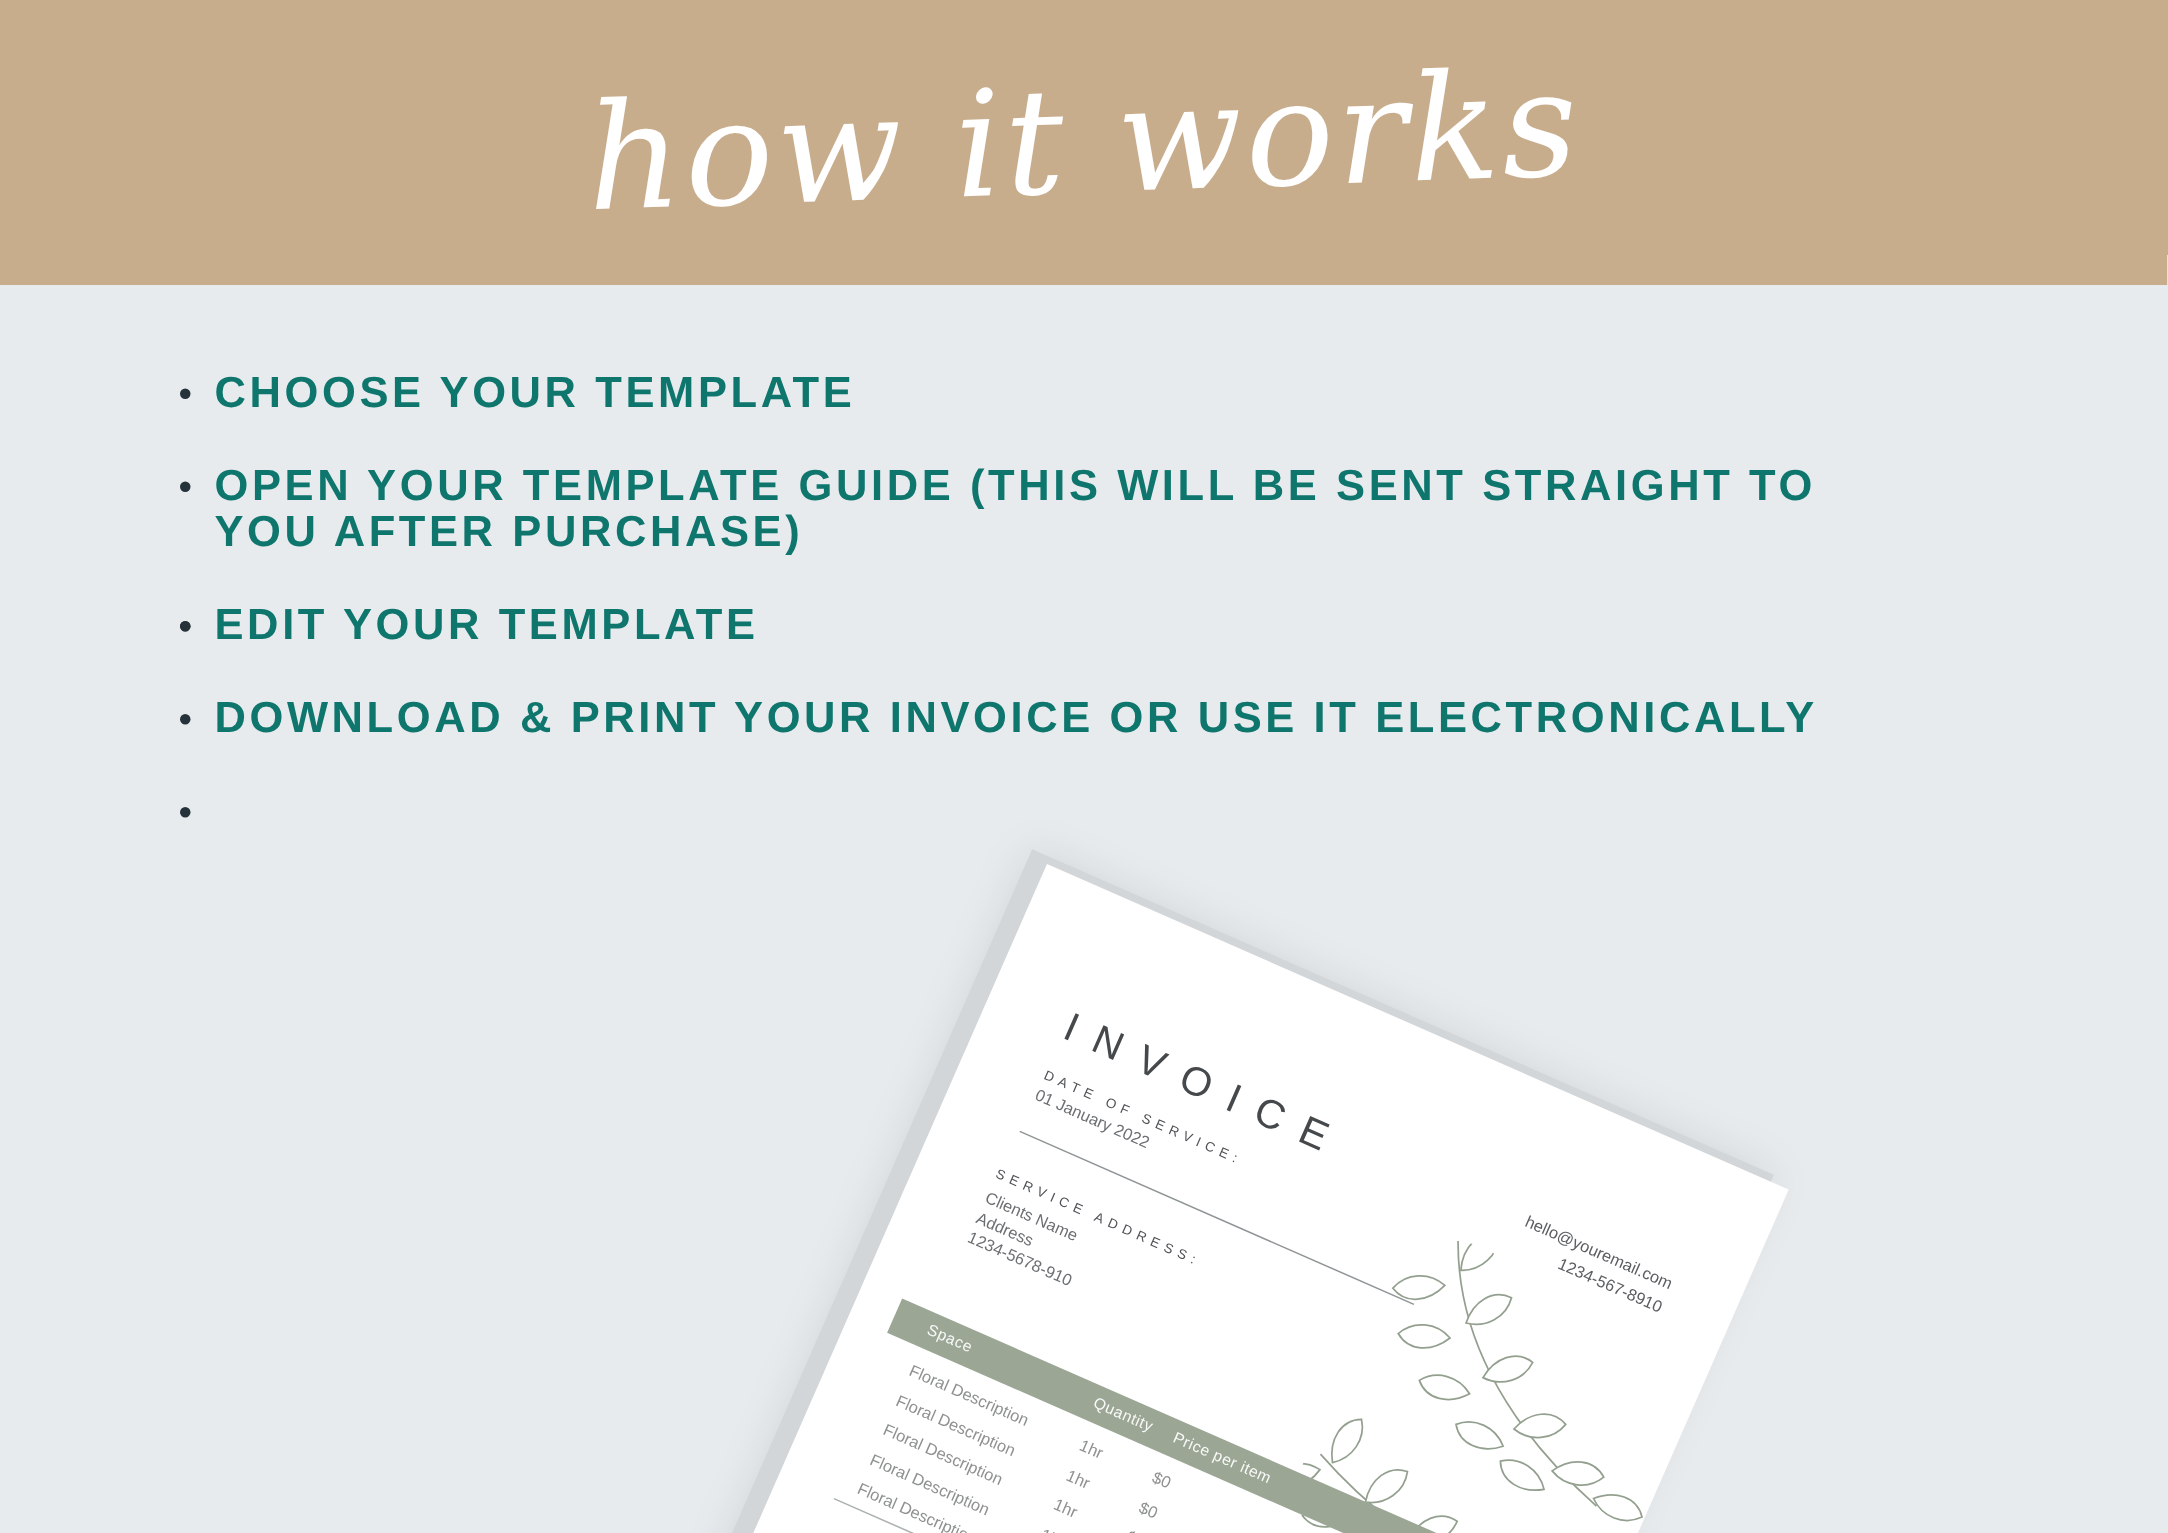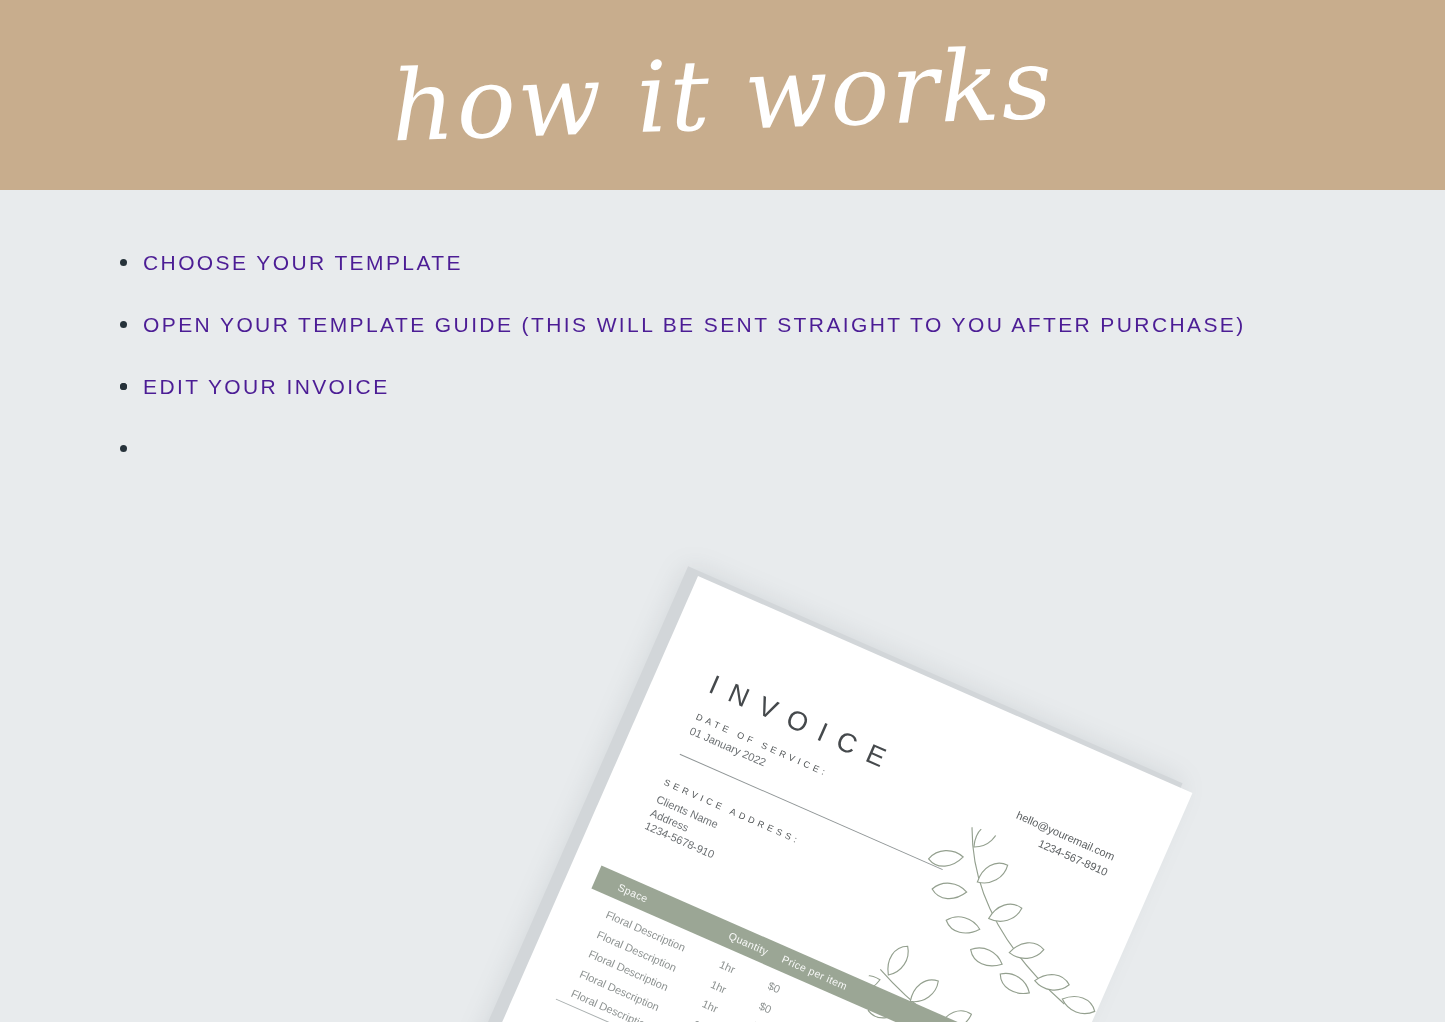--- a/index.html
+++ b/index.html
@@ -10,22 +10,22 @@
   
   .banner{position:absolute;left:0;top:0;width:1445px;height:190px;background:#c8ad8d;}
   .script-title{position:absolute;left:0;top:0;width:100%;height:190px;
        display:flex;align-items:center;justify-content:center;
        color:#ffffff;font-family:"DejaVu Serif", serif;font-style:italic;
        font-size:98px;letter-spacing:2px;transform:rotate(-2deg);}
 
   
   .steps{position:absolute;left:119px;top:247px;width:1160px;margin:0;padding:0;list-style:none;}
   .step{position:relative;margin:0 0 31px 0;padding-left:24px;
-        font-size:21px;font-weight:normal;letter-spacing:2.4px;line-height:31px;
-        color:#4c1d95;}
+        font-size:29px;font-weight:bold;letter-spacing:2.4px;line-height:31px;
+        color:#0f766e;}
   .dot{position:absolute;left:1px;top:12px;width:7px;height:7px;border-radius:50%;background:#26323a;}
 
   
   .mock{position:absolute;left:698px;top:576px;width:0;height:0;
         transform:rotate(23.7deg);transform-origin:0 0;}
   .paper-shadow{position:absolute;left:-13px;top:-5px;width:540px;height:800px;
         background:#d2d6d9;box-shadow:0 0 26px rgba(110,120,130,.18);}
   .paper{position:absolute;left:0;top:0;width:540px;height:800px;background:#ffffff;}
 
   .inv-title{position:absolute;left:55px;top:78px;font-size:27px;letter-spacing:13px;
@@ -61,21 +61,22 @@
 <div class="stage">
 
   <div class="banner">
     <div class="script-title">how it works</div>
   </div>
 
   <ul class="steps">
     <li class="step"><span class="dot"></span><span>CHOOSE YOUR TEMPLATE</span></li>
     <li class="step"><span class="dot"></span><span>OPEN YOUR TEMPLATE GUIDE (THIS WILL BE SENT STRAIGHT TO YOU AFTER PURCHASE)</span></li>
     <li class="step"><span class="dot"></span></li>
-    <li class="step"><span class="dot"></span><span>EDIT YOUR INVOICE</span></li>
+    <li class="step"><span class="dot"></span><span>EDIT YOUR TEMPLATE</span></li>
+    <li class="step"><span class="dot"></span><span>DOWNLOAD &amp; PRINT YOUR INVOICE OR USE IT ELECTRONICALLY</span></li>
     <li class="step"><span class="dot"></span></li>
   </ul>
 
   <div class="mock">
     <div class="paper-shadow"></div>
     <div class="paper">
 
       <div class="inv-title">INVOICE</div>
 
       <div class="inv-date-label">DATE OF SERVICE:</div>

